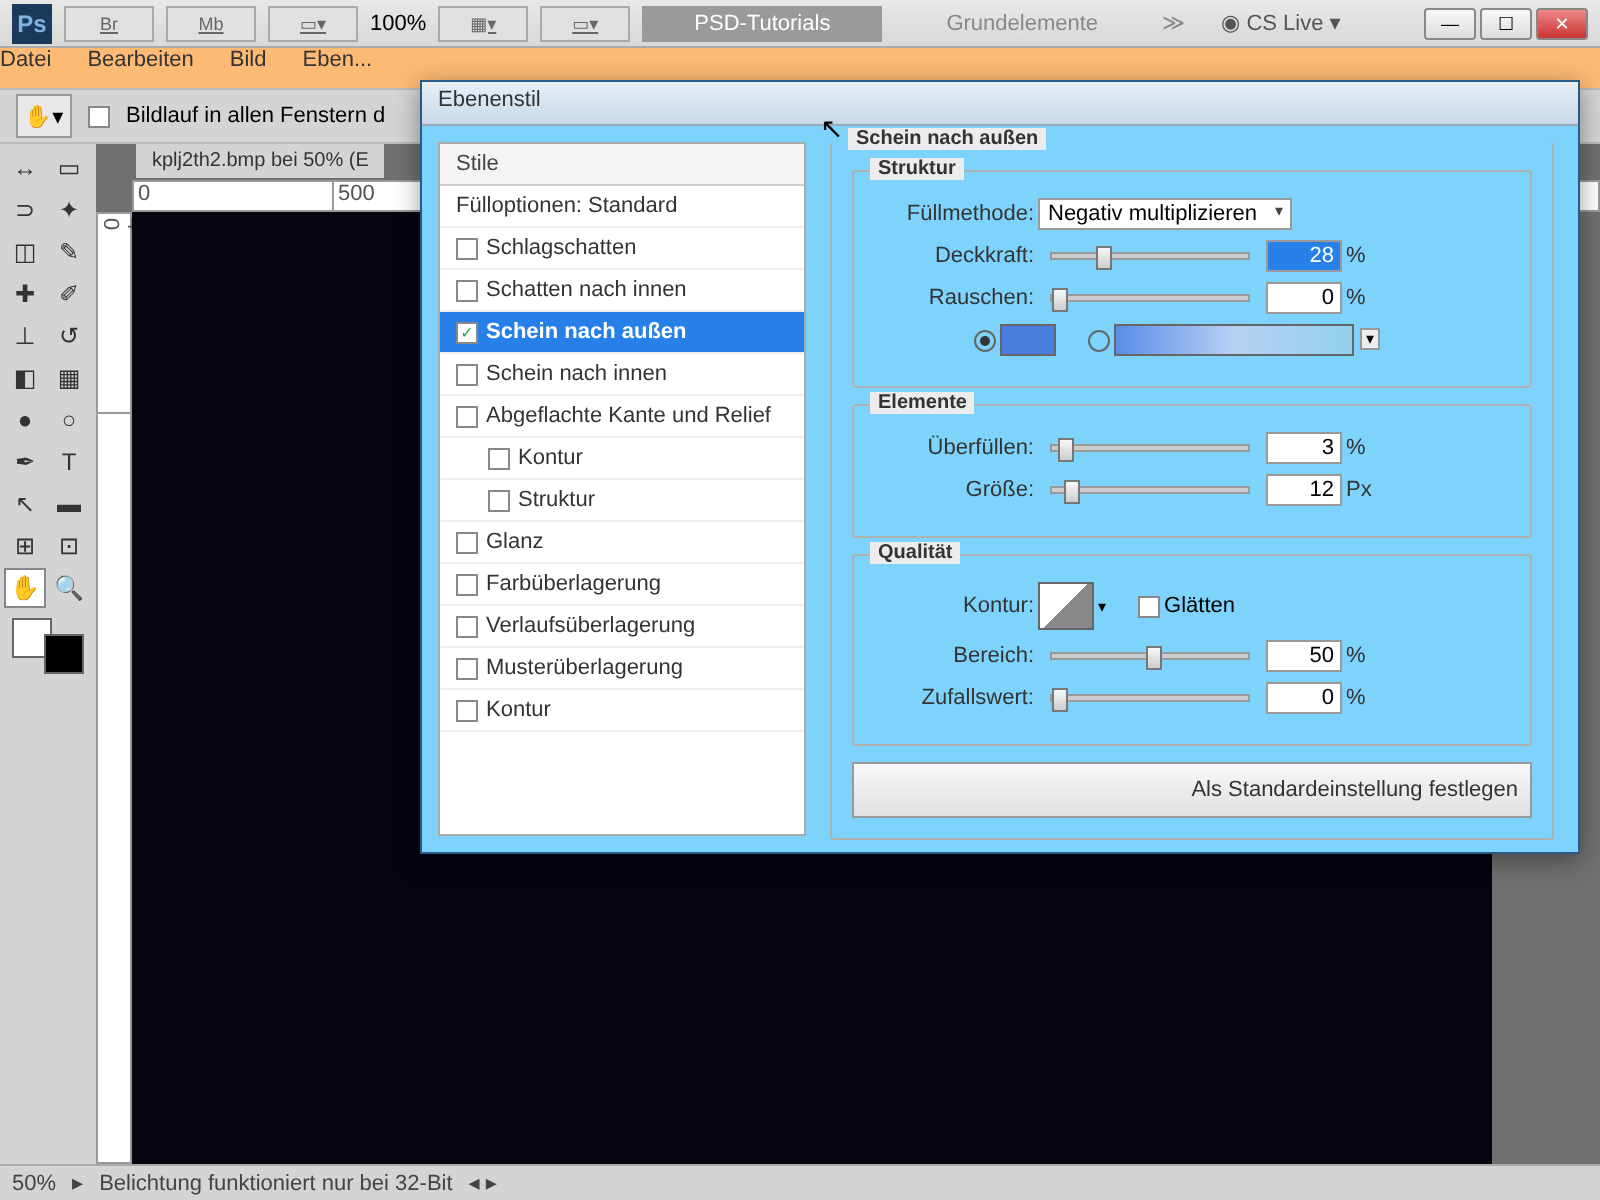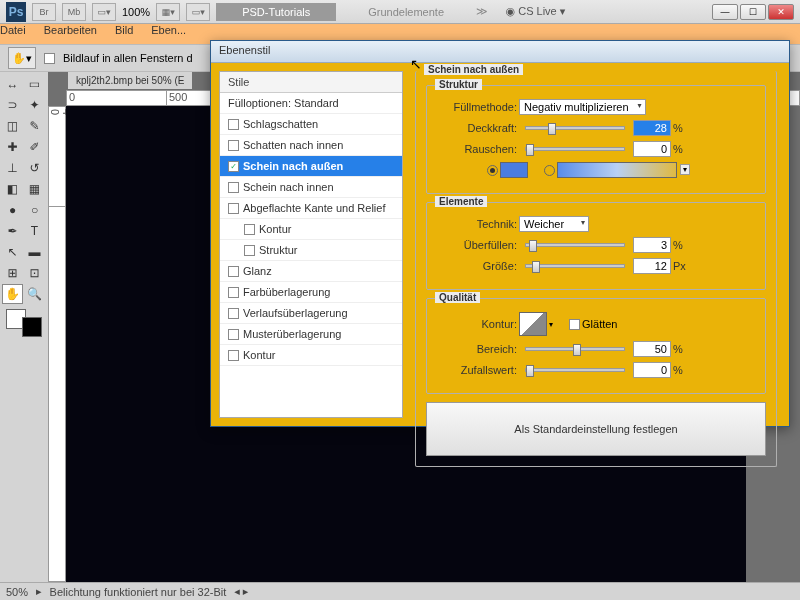--- a/index.html
+++ b/index.html
@@ -1,20 +1,20 @@
 <!DOCTYPE html>
 <html><head>
 <meta charset="utf-8">
 <style>
 * { box-sizing: border-box; margin: 0; padding: 0; font-family: "Segoe UI", Tahoma, sans-serif; font-size: 11px; }
 body { background: #d4d4d4; width: 800px; height: 600px; overflow: hidden; position: relative; }
 
 .topbar { height: 24px; background: linear-gradient(#e8e8e8,#d8d8d8); display: flex; align-items: center; padding: 0 6px; gap: 6px; border-bottom: 1px solid #aaa; }
 .ps-icon { width: 20px; height: 20px; background: #1a3a5c; color: #7fb3e0; font-weight: bold; display: flex; align-items: center; justify-content: center; font-size: 12px; }
-.tb-btn { width: 24px; height: 18px; background: #e0e0e0; border: 1px solid #aaa; display: flex; align-items: center; justify-content: center; font-size: 9px; color: #666; }
+.tb-btn { width: 45px; height: 18px; background: #e0e0e0; border: 1px solid #aaa; display: flex; align-items: center; justify-content: center; font-size: 9px; color: #666; text-decoration: underline; }
 .tb-tab { padding: 3px 26px; color: #888; }
 .tb-tab.active { background: #9a9a9a; color: #fff; }
 .win-btns { margin-left: auto; display: flex; gap: 2px; }
 .win-btn { width: 26px; height: 16px; border: 1px solid #888; background: linear-gradient(#f8f8f8,#ddd); display: flex; align-items: center; justify-content: center; font-size: 9px; border-radius: 2px; }
 .win-btn.close { background: linear-gradient(#e88,#c33); color: #fff; }
 
 .menubar { height: 20px; background: #fdba74; display: flex; align-items: flex-start; padding: 0 0; gap: 18px; color: #333; }
 
 .optionsbar { height: 28px; background: #d4d4d4; border-top: 1px solid #bbb; border-bottom: 1px solid #bbb; display: flex; align-items: center; padding: 0 8px; gap: 8px; }
 .hand-tool { width: 28px; height: 22px; border: 1px solid #999; background: #e8e8e8; display: flex; align-items: center; justify-content: center; }
@@ -31,21 +31,21 @@
 .doc-tab { position: absolute; top: 0; left: 20px; background: #d4d4d4; padding: 3px 8px; font-size: 10px; color: #333; }
 .ruler-h { position: absolute; top: 18px; left: 18px; right: 0; height: 16px; background: #fff; border: 1px solid #999; font-size: 8px; color: #555; display: flex; }
 .ruler-h span { width: 100px; border-right: 1px solid #999; padding-left: 2px; }
 .ruler-v { position: absolute; top: 34px; left: 0; width: 18px; bottom: 0; background: #fff; border: 1px solid #999; font-size: 8px; color: #555; writing-mode: vertical-lr; }
 .ruler-v span { height: 100px; border-bottom: 1px solid #999; padding-top: 2px; display: block; }
 .canvas { position: absolute; top: 34px; left: 18px; width: 680px; height: 540px; background: #05050f; }
 
 .statusbar { position: absolute; bottom: 0; left: 0; right: 0; height: 18px; background: #d4d4d4; border-top: 1px solid #aaa; display: flex; align-items: center; padding: 0 6px; gap: 8px; font-size: 10px; color: #444; }
 
 
-.dialog { position: absolute; top: 40px; left: 210px; width: 580px; height: 387px; background: #eab308; border: 1px solid #2a5a8a; box-shadow: 0 3px 12px rgba(0,0,0,0.4); }
+.dialog { position: absolute; top: 40px; left: 210px; width: 580px; height: 387px; background: #7dd3fc; border: 1px solid #2a5a8a; box-shadow: 0 3px 12px rgba(0,0,0,0.4); }
 .dlg-title { height: 22px; background: linear-gradient(#e8f0f8,#c8d8e8); padding: 3px 8px; color: #333; border-bottom: 1px solid #9ab; }
 .dlg-body { display: flex; height: calc(100% - 22px); }
 .style-list { width: 184px; border: 1px solid #aaa; margin: 8px; background: #fff; }
 .style-hdr { padding: 4px 8px; background: #f4f4f4; border-bottom: 1px solid #ccc; color: #444; }
 .style-item { padding: 4px 8px; display: flex; align-items: center; gap: 4px; color: #333; cursor: default; border-bottom: 1px solid #eee; }
 .style-item.sel { background: #2680e8; color: #fff; }
 .style-item.sub { padding-left: 24px; }
 .chk { width: 11px; height: 11px; border: 1px solid #888; background: #fff; display: inline-flex; align-items: center; justify-content: center; font-size: 8px; color: #2a5; }
 
 .settings { flex: 1; padding: 8px 12px 8px 4px; }
@@ -60,21 +60,21 @@
 .num { width: 38px; border: 1px solid #999; background: #fff; padding: 1px 3px; text-align: right; }
 .num.hl { background: #2680e8; color: #fff; }
 .unit { width: 18px; color: #333; }
 .radio { width: 11px; height: 11px; border: 1px solid #666; border-radius: 50%; display: inline-flex; align-items: center; justify-content: center; }
 .radio.on::after { content: ""; width: 5px; height: 5px; background: #333; border-radius: 50%; }
 .color-chip { width: 28px; height: 16px; background: #4a7de0; border: 1px solid #666; }
 .gradient-chip { width: 120px; height: 16px; background: linear-gradient(90deg, #5a8de8 0%, #b8d0f4 50%, rgba(200,200,200,0.3) 100%); border: 1px solid #666; position: relative; }
 .gradient-chip::after { content: "▾"; position: absolute; right: -14px; top: 1px; font-size: 8px; border: 1px solid #999; padding: 0 2px; background: #eee; }
 .contour-chip { width: 28px; height: 24px; border: 1px solid #666; background: linear-gradient(135deg, #fff 49%, #888 50%); }
 .btn-row { display: flex; gap: 8px; margin-top: 4px; }
-.btn { flex: 1; border: 1px solid #999; background: linear-gradient(#f8f8f8,#e0e0e0); padding: 20px 6px; text-align: center; color: #333; }
+.btn { flex: 1; border: 1px solid #999; background: linear-gradient(#f8f8f8,#e0e0e0); padding: 7px 6px; text-align: right; color: #333; }
 
 .cursor { position: absolute; top: 56px; left: 410px; font-size: 14px; color: #000; pointer-events: none; }
 </style>
 </head>
 <body>
 
 <div class="topbar">
   <div class="ps-icon">Ps</div>
   <div class="tb-btn">Br</div>
   <div class="tb-btn">Mb</div>
@@ -244,24 +244,20 @@
             <span class="radio on"></span>
             <div class="color-chip"></div>
             <span style="width:12px"></span>
             <span class="radio"></span>
             <div class="gradient-chip"></div>
           </div>
         </div>
         <div class="fieldset">
           <div class="legend">Elemente</div>
           <div class="row">
-            <span class="lbl">Technik:</span>
-            <div class="sel-box" style="min-width:70px">Weicher</div>
-          </div>
-          <div class="row">
             <span class="lbl">Überfüllen:</span>
             <div class="slider">
                 <div class="thumb" style="left:3%"></div>
               </div>
             <div class="num">3</div>
             <span class="unit">%</span>
           </div>
           <div class="row">
             <span class="lbl">Größe:</span>
             <div class="slider">

